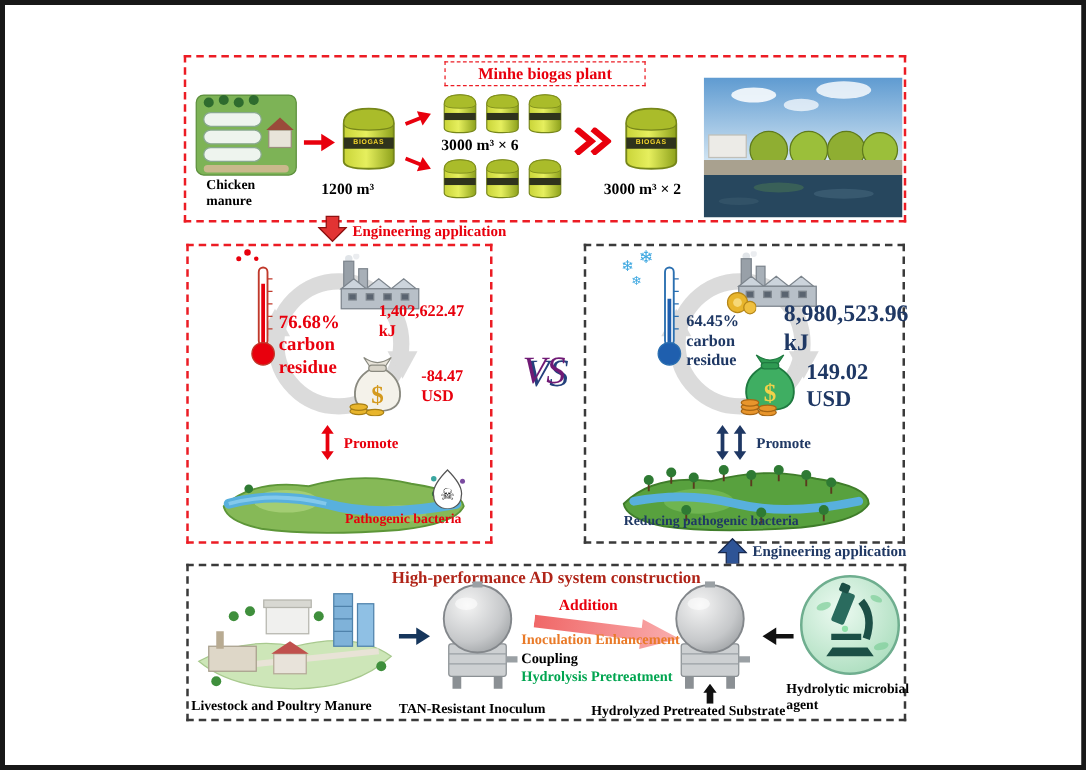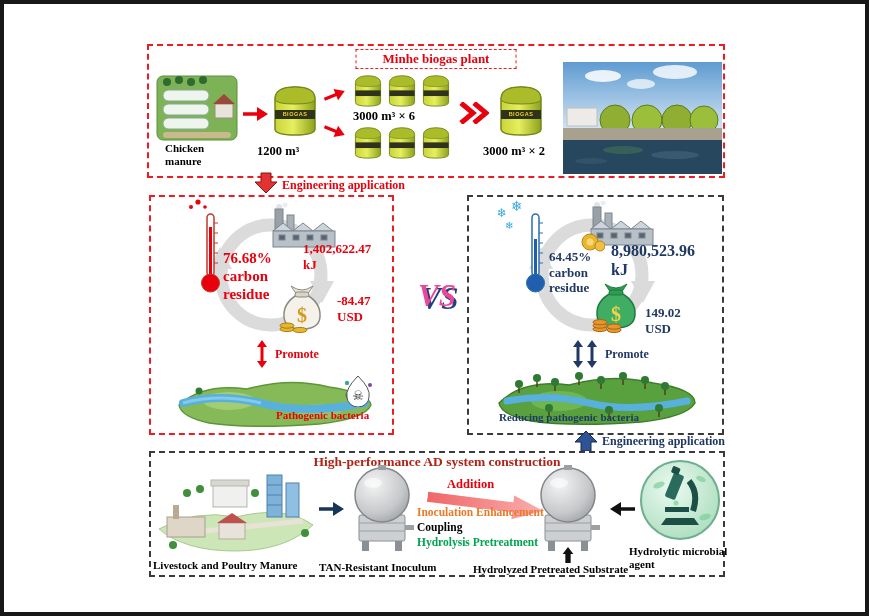--- a/index.html
+++ b/index.html
@@ -10,21 +10,21 @@
   .pRed{border:2px dashed #ec1c24}
   .pDark{border:2px dashed #3a3a3a}
   .t{position:absolute;font-weight:bold;line-height:1.2}
   .ctr{text-align:left}
   .cR{color:#e8000d}
   .cN{color:#1f3864}
   .cK{color:#000}
   .nw{white-space:nowrap}
   .tankword{position:absolute;left:0;width:100%;text-align:center;color:#f0d22c;
             font-family:"Liberation Sans",sans-serif;font-weight:bold;letter-spacing:.5px}
-  .vs{font-style:italic;font-weight:bold;font-size:31px;color:#ec4899;text-shadow:2.5px 2.5px 0 #24407c}
+  .vs{font-style:italic;font-weight:normal;font-size:31px;color:#701a75;text-shadow:2.5px 2.5px 0 #24407c}
   .snow{position:absolute;color:#3aa6e0;font-family:"DejaVu Sans",sans-serif;line-height:1}
 </style>
 </head>
 <body>
 
 <svg width="0" height="0" style="position:absolute" aria-hidden="true">
   <defs>
     <linearGradient id="gTank" x1="0" y1="0" x2="1" y2="0">
       <stop offset="0" stop-color="#c9d438"></stop>
         <stop offset=".45" stop-color="#e6ef5e"></stop>
@@ -288,36 +288,36 @@
           <rect x="22" y="32" width="6" height="5" fill="#5a6470"></rect>
         <rect x="36" y="32" width="6" height="5" fill="#5a6470"></rect>
           <rect x="50" y="32" width="6" height="5" fill="#5a6470"></rect>
       </g>
     </svg>
     <svg class="abs" style="left:112px;top:34px" width="24" height="22" viewBox="0 0 24 22">
       <circle cx="9" cy="11" r="8" fill="#e8b52c" stroke="#b58617"></circle>
         <circle cx="9" cy="11" r="3.5" fill="#f6d878"></circle>
       <circle cx="19" cy="15" r="5" fill="#f0c040" stroke="#b58617"></circle>
     </svg>
-    <div class="t cN ctr" style="left:142px;top:44px;width:82px;font-size:16px">8,980,523.96 kJ</div>
+    <div class="t cN ctr" style="left:158px;top:44px;width:82px;font-size:19px">8,980,523.96 kJ</div>
 
     <svg class="abs" style="left:122px;top:84px" width="50" height="52" viewBox="0 0 50 52">
       <path d="M20 12 Q16 6 14 3 Q20 7 25 7 Q30 7 36 3 Q34 6 30 12" fill="#2f9a52" stroke="#1f7a40"></path>
       <path d="M20 12 Q5 20 6 34 Q7 47 25 47 Q43 47 44 34 Q45 20 30 12 Z" fill="#3fae62" stroke="#1f7a40" stroke-width="1.5"></path>
       <rect x="18" y="9" width="14" height="5" rx="2.5" fill="#2f9a52" stroke="#1f7a40"></rect>
       <text x="25" y="40" font-size="20" font-weight="bold" fill="#f2d24a" text-anchor="middle">$</text>
       <g fill="#e8952c" stroke="#a76614">
         <ellipse cx="9" cy="48" rx="7" ry="2.6"></ellipse>
           <ellipse cx="9" cy="44.6" rx="7" ry="2.6"></ellipse>
           <ellipse cx="9" cy="41.2" rx="7" ry="2.6"></ellipse>
         <ellipse cx="23" cy="49" rx="7" ry="2.6"></ellipse>
           <ellipse cx="23" cy="45.6" rx="7" ry="2.6"></ellipse>
       </g>
     </svg>
-    <div class="t cN ctr" style="left:176px;top:108px;width:45px;font-size:13px">149.02 USD</div>
+    <div class="t cN ctr" style="left:176px;top:90px;width:45px;font-size:18px">149.02 USD</div>
 
     <svg class="abs" style="left:102px;top:142px" width="14" height="30" viewBox="0 0 14 30">
       <path d="M7 4 V26" stroke="#1f3864" stroke-width="3"></path>
       <path d="M2 8 L7 1 L12 8 Z" fill="#1f3864"></path>
         <path d="M2 22 L7 29 L12 22 Z" fill="#1f3864"></path>
     </svg>
     <svg class="abs" style="left:116px;top:142px" width="14" height="30" viewBox="0 0 14 30">
       <path d="M7 4 V26" stroke="#1f3864" stroke-width="3"></path>
       <path d="M2 8 L7 1 L12 8 Z" fill="#1f3864"></path>
         <path d="M2 22 L7 29 L12 22 Z" fill="#1f3864"></path>

